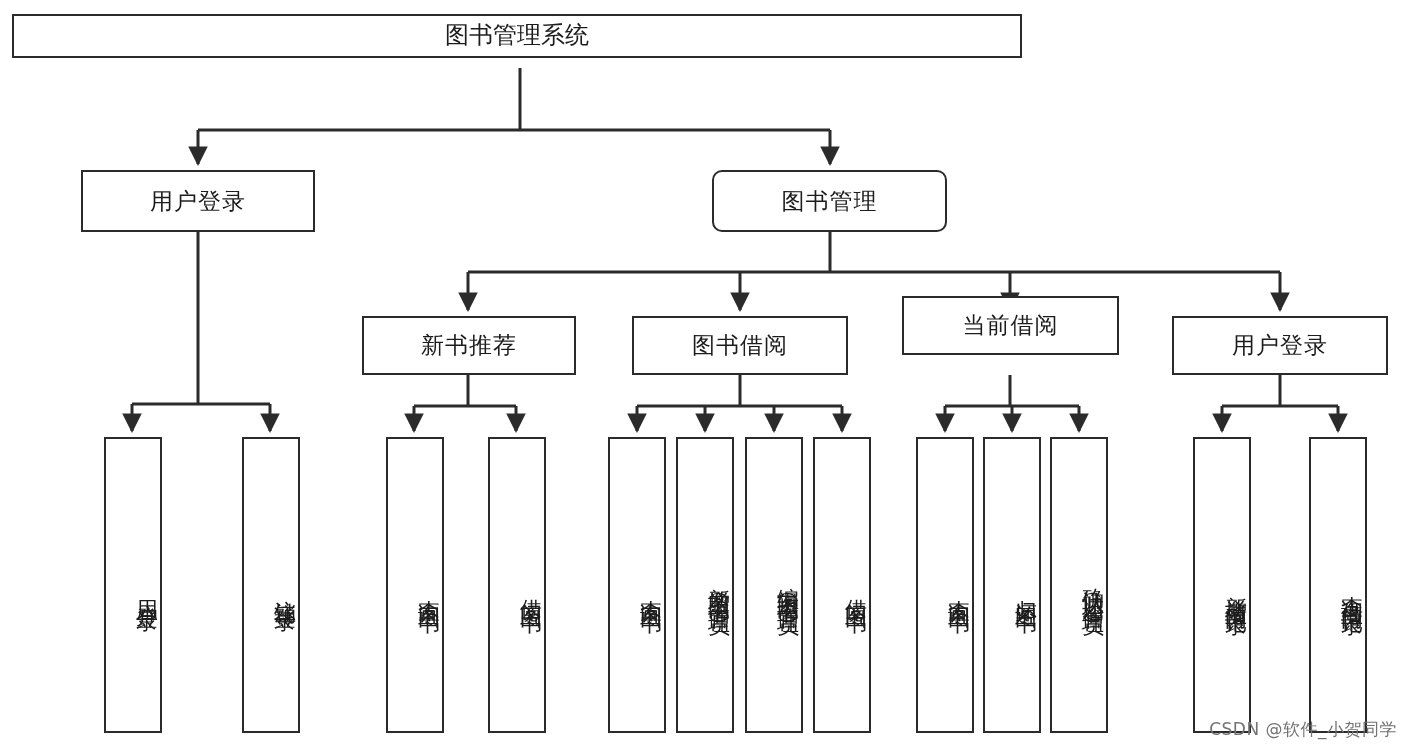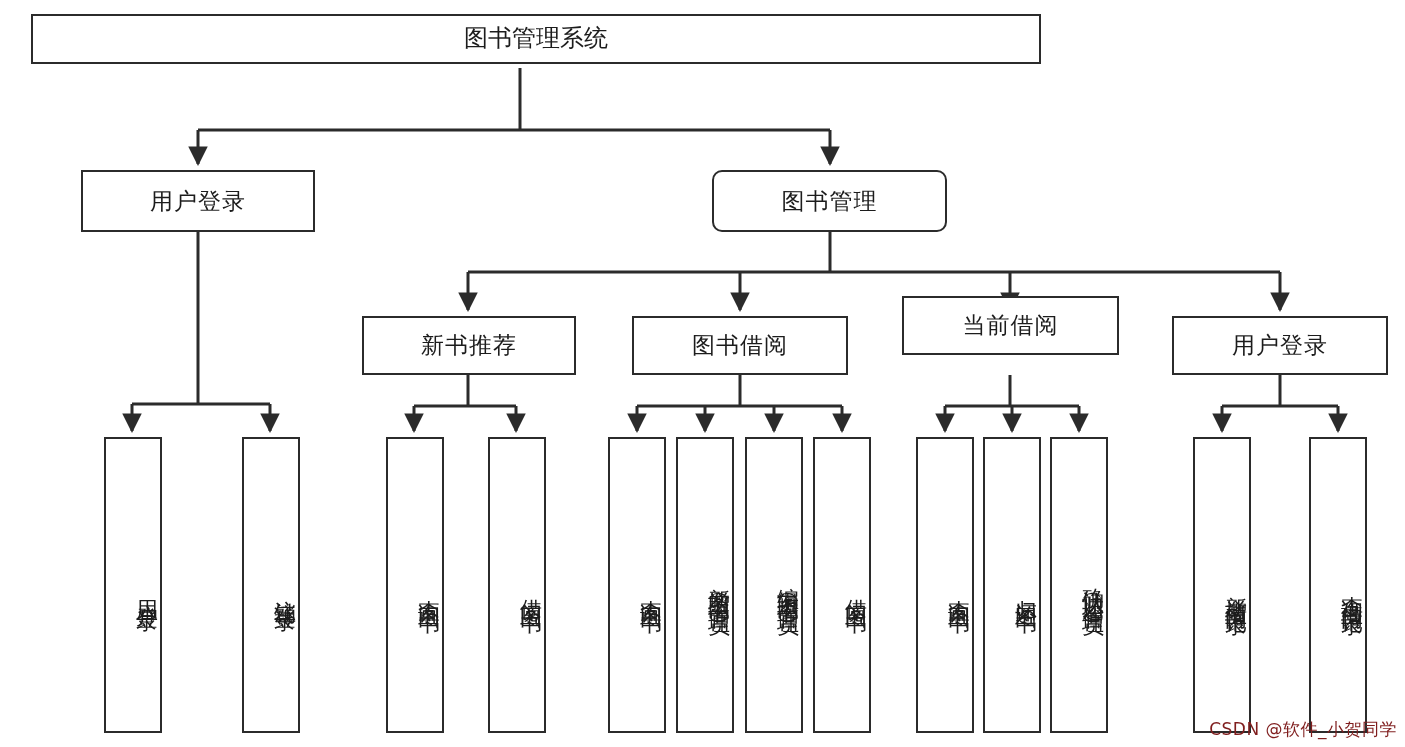--- a/index.html
+++ b/index.html
@@ -57,21 +57,21 @@
     display: block;
   }
   .node.vert.taller {
     padding-top: 6px;
   }
   .watermark {
     position: absolute;
     right: 8px;
     bottom: 6px;
     font-size: 17px;
-    color: #7f1d1d;
+    color: #737373;
     letter-spacing: 0.5px;
     white-space: nowrap;
   }
 </style>
 </head>
 <body>
 
 <div id="canvas">
 
   <svg id="wires" viewBox="0 0 1405 747" xmlns="http://www.w3.org/2000/svg">
@@ -117,21 +117,21 @@
       <path d="M 1012 406 L 1012 431" marker-end="url(#arrow)"></path>
       <path d="M 1079 406 L 1079 431" marker-end="url(#arrow)"></path>
 
       <path d="M 1280 375 L 1280 406"></path>
       <path d="M 1222 406 L 1338 406"></path>
       <path d="M 1222 406 L 1222 431" marker-end="url(#arrow)"></path>
       <path d="M 1338 406 L 1338 431" marker-end="url(#arrow)"></path>
     </g>
   </svg>
 
-  <div class="node root" style="left:31px; top:14px; width:1010px; height:50px;">
+  <div class="node root" style="left:12px; top:14px; width:1010px; height:44px;">
     <span>图书管理系统</span>
   </div>
 
   <div class="node horiz" style="left:81px; top:170px; width:234px; height:62px;">
     <span>用户登录</span>
   </div>
   <div class="node horiz" style="left:712px; top:170px; width:235px; height:62px;border-radius:10px;">
     <span>图书管理</span>
   </div>
 

